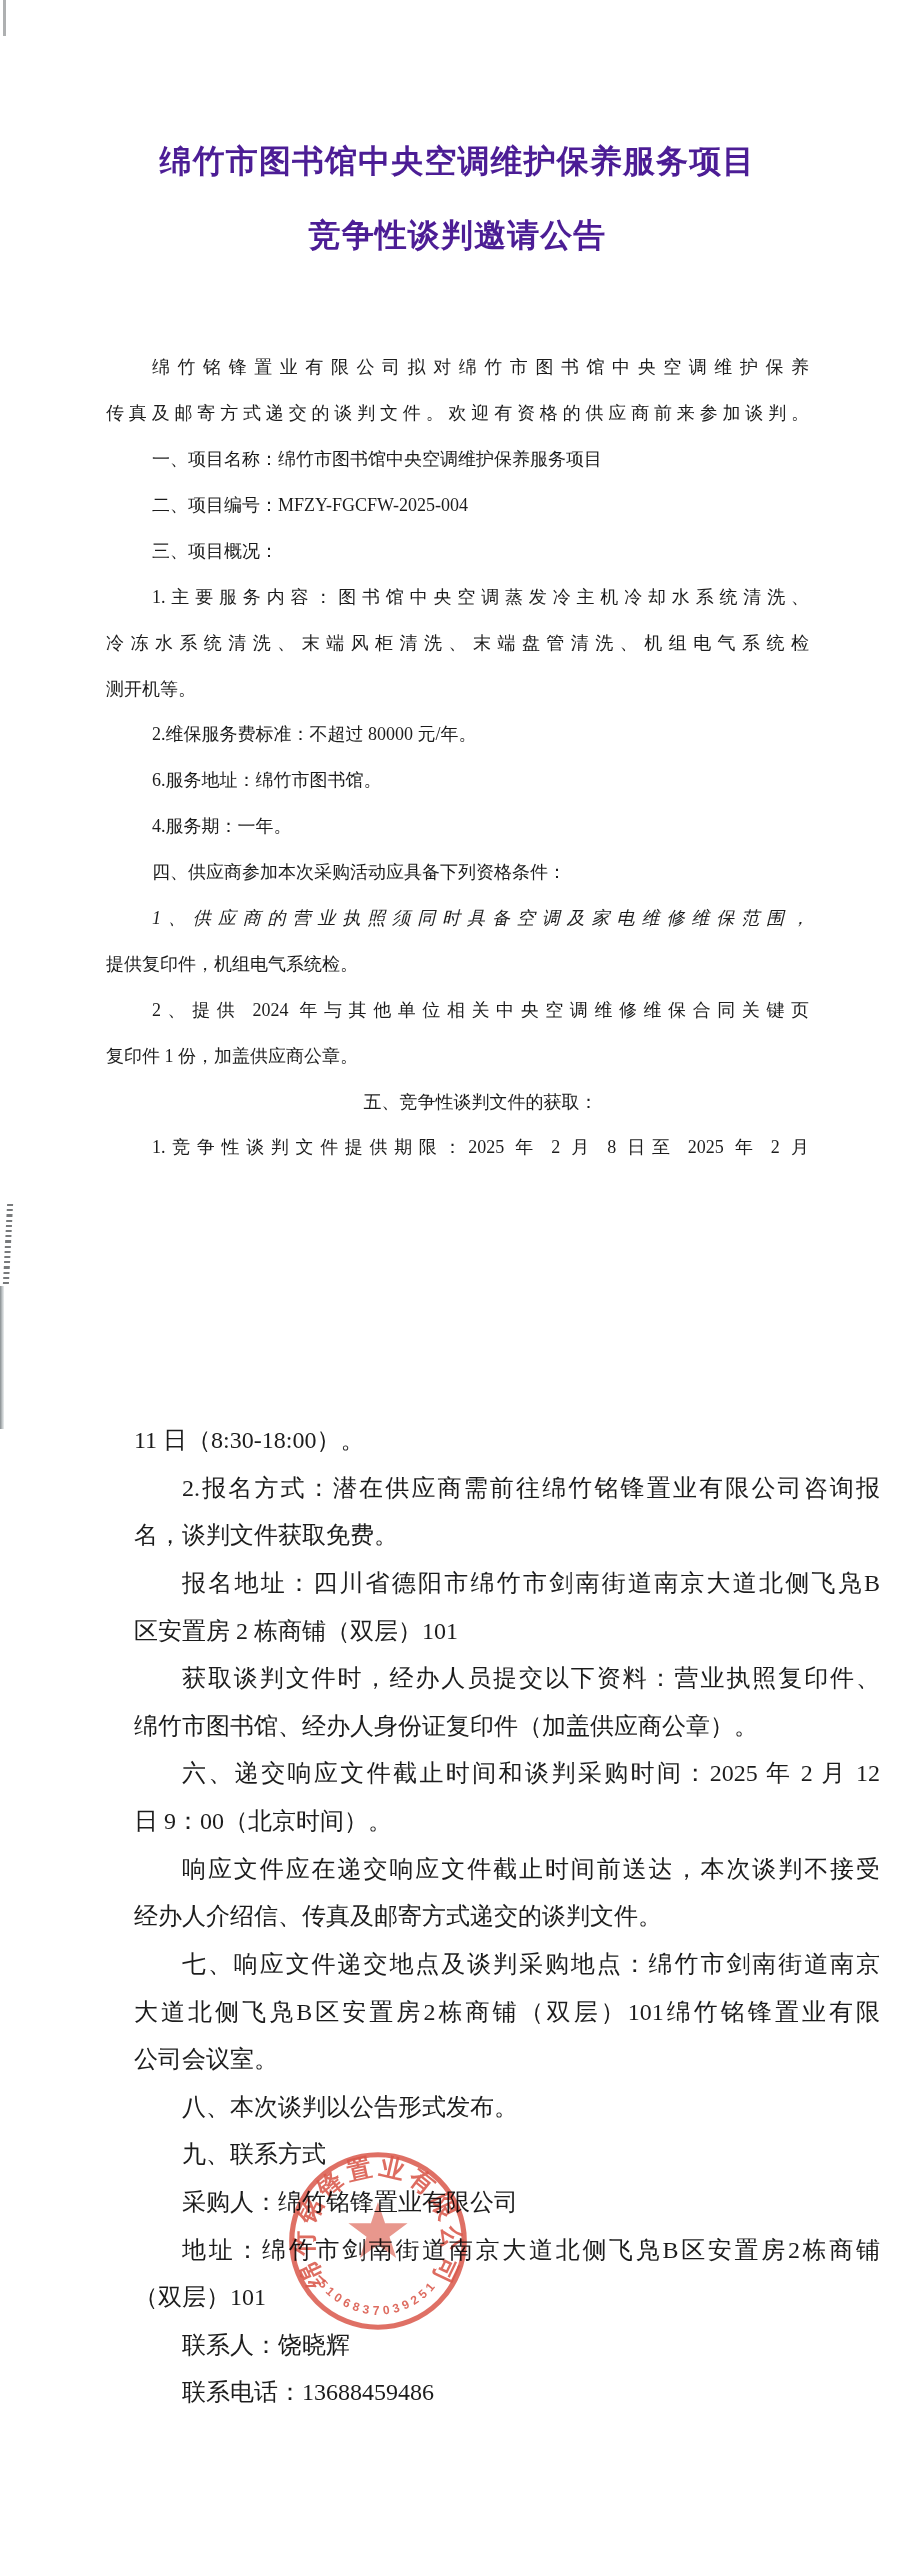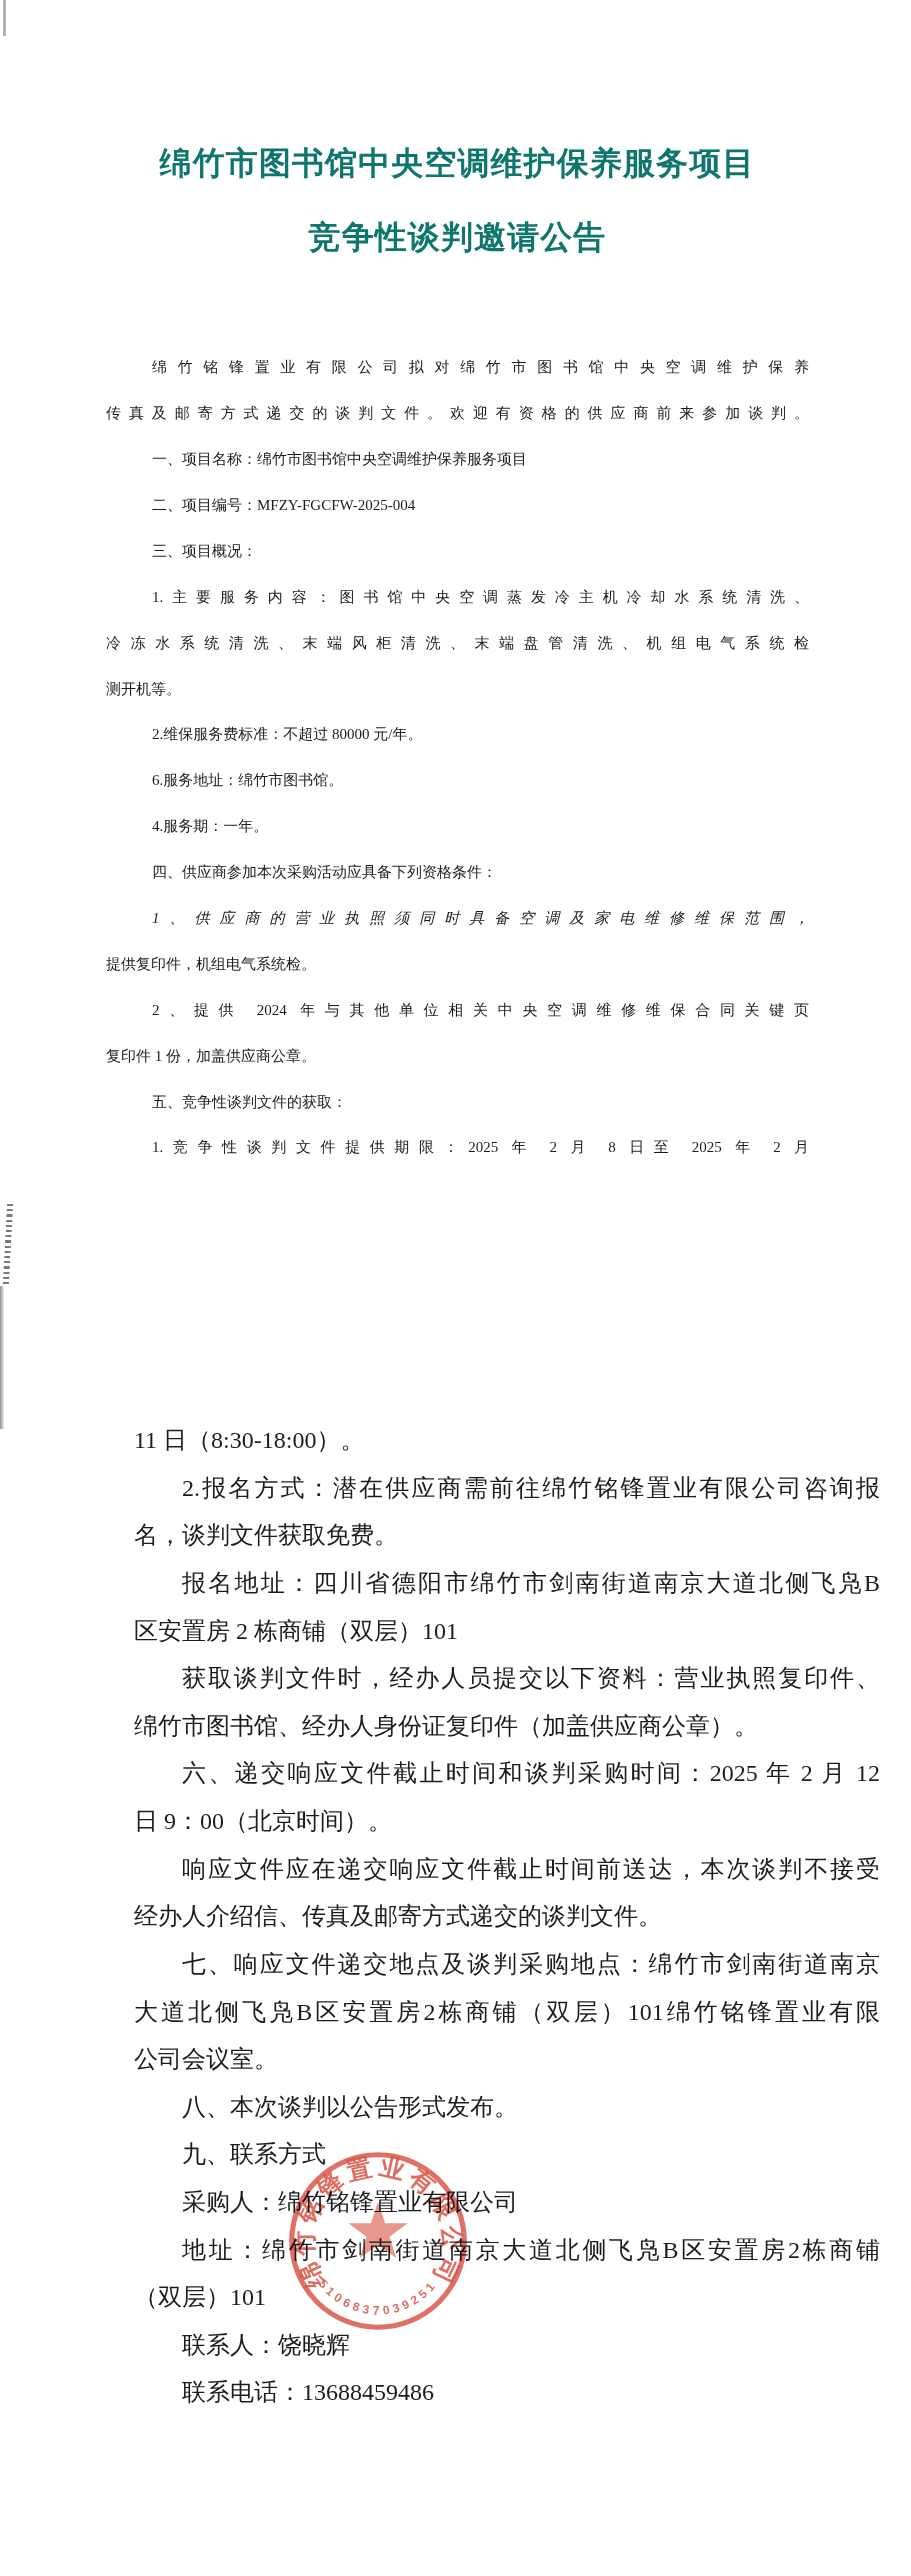--- a/index.html
+++ b/index.html
@@ -14,39 +14,39 @@
   }
 
   
   .doc-title {
     position: absolute;
     left: 106px;
     width: 703px;
     height: 53px;
     line-height: 53px;
     text-align: center;
-    font-family: Liberation Sans, sans-serif;
+    font-family: Liberation Mono, monospace;
     font-weight: bold;
     font-size: 32px;
     letter-spacing: 1.1px;
-    color: #0f766e;
+    color: #4c1d95;
     white-space: nowrap;
   }
   #title1 { top: 137px; }
   #title2 { top: 211px; }
 
   
   .line {
     position: absolute;
     height: 47px;
     line-height: 47px;
     white-space: nowrap;
     box-sizing: border-box;
   }
-  .p1 { left: 106px; width: 703px; font-size: 15px; }
+  .p1 { left: 106px; width: 703px; font-size: 18px; }
   .p2 { left: 134px; width: 746px; font-size: 24px; }
   .p1.ind { padding-left: 46px; }
   .p2.ind { padding-left: 48px; }
   .just {
     white-space: normal;
     text-align: justify;
     text-align-last: justify;
     text-justify: inter-character;
   }
 
@@ -107,21 +107,21 @@
       <div class="line p1 just" style="top: 620px;">冷冻水系统清洗、末端风柜清洗、末端盘管清洗、机组电气系统检</div>
       <div class="line p1" style="top: 666px;">测开机等。</div>
       <div class="line p1 ind" style="top: 711px;">2.维保服务费标准：不超过 80000 元/年。</div>
       <div class="line p1 ind" style="top: 757px;">6.服务地址：绵竹市图书馆。</div>
       <div class="line p1 ind" style="top: 803px;">4.服务期：一年。</div>
       <div class="line p1 ind" style="top: 849px;">四、供应商参加本次采购活动应具备下列资格条件：</div>
       <div class="line p1 ind just" style="top: 895px; font-style: italic;">1、供应商的营业执照须同时具备空调及家电维修维保范围，</div>
       <div class="line p1" style="top: 941px;">提供复印件，机组电气系统检。</div>
       <div class="line p1 ind just" style="top: 987px;">2、提供 2024 年与其他单位相关中央空调维修维保合同关键页</div>
       <div class="line p1" style="top: 1033px;">复印件 1 份，加盖供应商公章。</div>
-      <div class="line p1 ind" style="top: 1079px;">五、竞争性谈判文件的获取：</div>
+      <div class="line p1 ind" style="top: 1079px; text-align: center;">五、竞争性谈判文件的获取：</div>
       <div class="line p1 ind just" style="top: 1124px;">1.竞争性谈判文件提供期限：2025 年 2 月 8 日至 2025 年 2 月</div>
     </div>
 
   <div id="page2-body">
       <div class="line p2" style="top: 1417px;">11 日（8:30-18:00）。</div>
       <div class="line p2 ind just" style="top: 1465px;">2.报名方式：潜在供应商需前往绵竹铭锋置业有限公司咨询报</div>
       <div class="line p2" style="top: 1512px;">名，谈判文件获取免费。</div>
       <div class="line p2 ind just" style="top: 1560px;">报名地址：四川省德阳市绵竹市剑南街道南京大道北侧飞凫B</div>
       <div class="line p2" style="top: 1608px;">区安置房 2 栋商铺（双层）101</div>
       <div class="line p2 ind just" style="top: 1655px;">获取谈判文件时，经办人员提交以下资料：营业执照复印件、</div>

